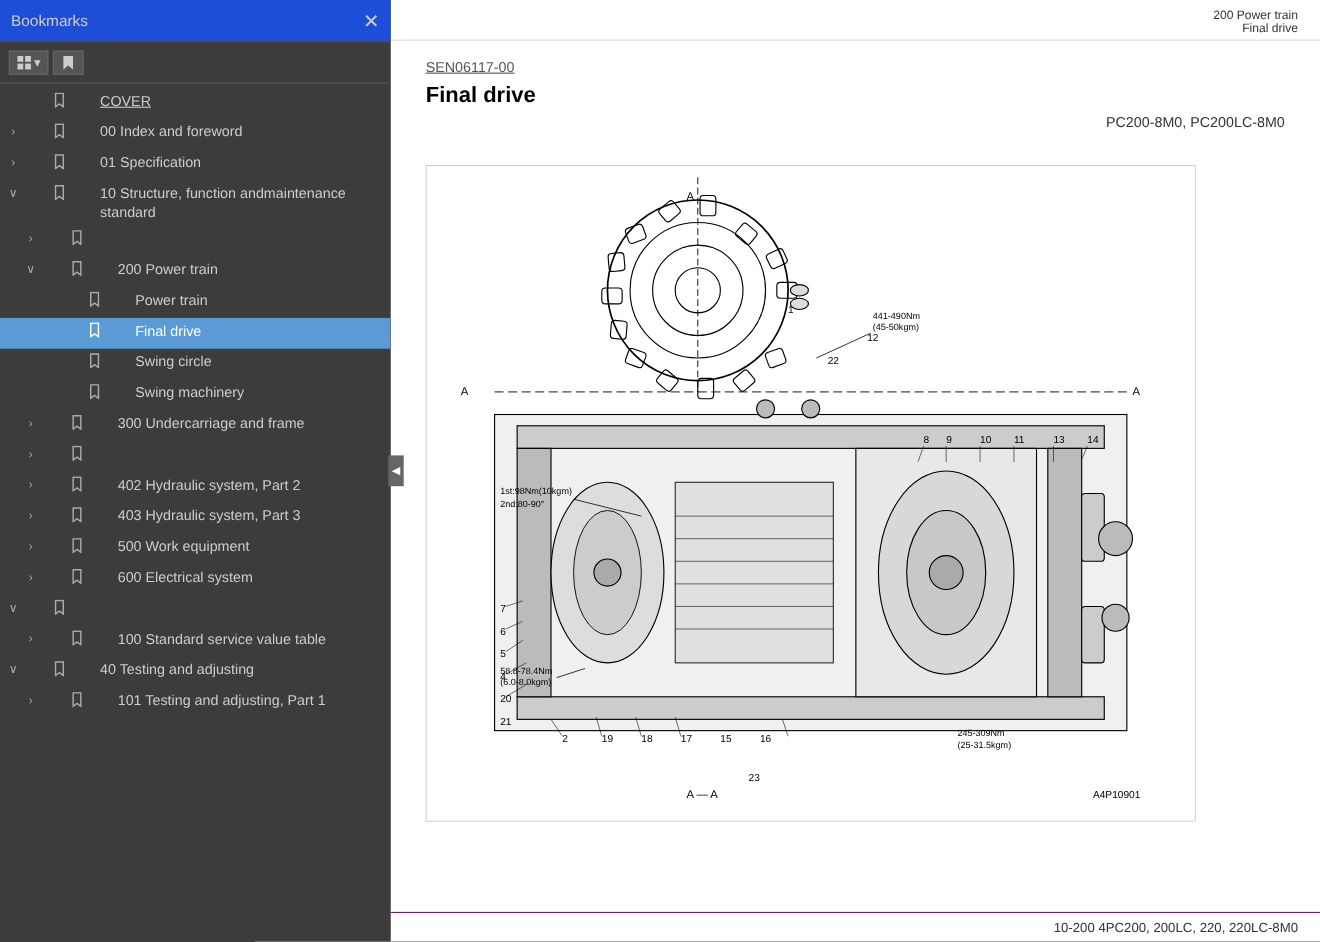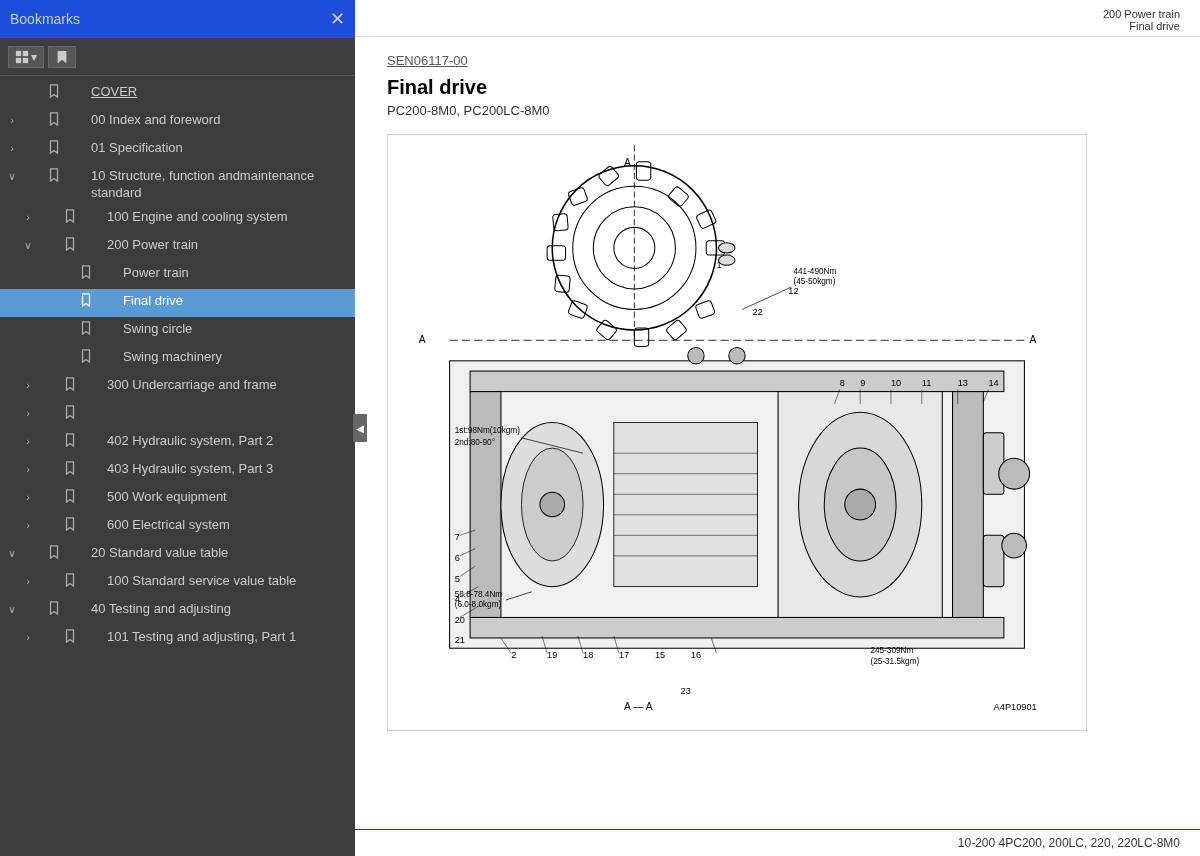--- a/index.html
+++ b/index.html
@@ -142,21 +142,22 @@
     #doc-title {
       font-size: 20px;
       font-weight: bold;
       color: #000;
       margin-bottom: 4px;
     }
 
     #doc-model {
       font-size: 13px;
       color: #333;
-      margin-bottom: 16px;
+      margin-bottom: 32px;
+      text-align: right;
     }
 
     #diagram-container {
       border: 1px solid #ccc;
       display: inline-block;
       background: #fff;
       width: 100%;
       max-width: 700px;
     }
 
@@ -255,21 +256,20 @@
         </span>
         <span class="tree-label">10 Structure, function andmaintenance standard</span>
       </div>
       <div class="tree-item" style="padding-left: 20px;">
         <span class="tree-toggle" style="font-size: 11px; color: rgb(170, 170, 170);">›</span>
         <span class="bookmark-icon">
           <svg width="12" height="14" viewBox="0 0 12 16" fill="none" stroke="#aaa" stroke-width="1.5">
             <path d="M2 1h8v14l-4-3-4 3z"></path>
           </svg>
         </span>
-        <span class="tree-label">100 Engine and cooling system</span>
       </div>
       <div class="tree-item" style="padding-left: 20px;">
         <span class="tree-toggle" style="font-size: 11px; color: rgb(170, 170, 170);">∨</span>
         <span class="bookmark-icon">
           <svg width="12" height="14" viewBox="0 0 12 16" fill="none" stroke="#aaa" stroke-width="1.5">
             <path d="M2 1h8v14l-4-3-4 3z"></path>
           </svg>
         </span>
         <span class="tree-label">200 Power train</span>
       </div>
@@ -362,21 +362,20 @@
         </span>
         <span class="tree-label">600 Electrical system</span>
       </div>
       <div class="tree-item" style="padding-left: 4px;">
         <span class="tree-toggle" style="font-size: 11px; color: rgb(170, 170, 170);">∨</span>
         <span class="bookmark-icon">
           <svg width="12" height="14" viewBox="0 0 12 16" fill="none" stroke="#aaa" stroke-width="1.5">
             <path d="M2 1h8v14l-4-3-4 3z"></path>
           </svg>
         </span>
-        <span class="tree-label">20 Standard value table</span>
       </div>
       <div class="tree-item" style="padding-left: 20px;">
         <span class="tree-toggle" style="font-size: 11px; color: rgb(170, 170, 170);">›</span>
         <span class="bookmark-icon">
           <svg width="12" height="14" viewBox="0 0 12 16" fill="none" stroke="#aaa" stroke-width="1.5">
             <path d="M2 1h8v14l-4-3-4 3z"></path>
           </svg>
         </span>
         <span class="tree-label">100 Standard service value table</span>
       </div>

